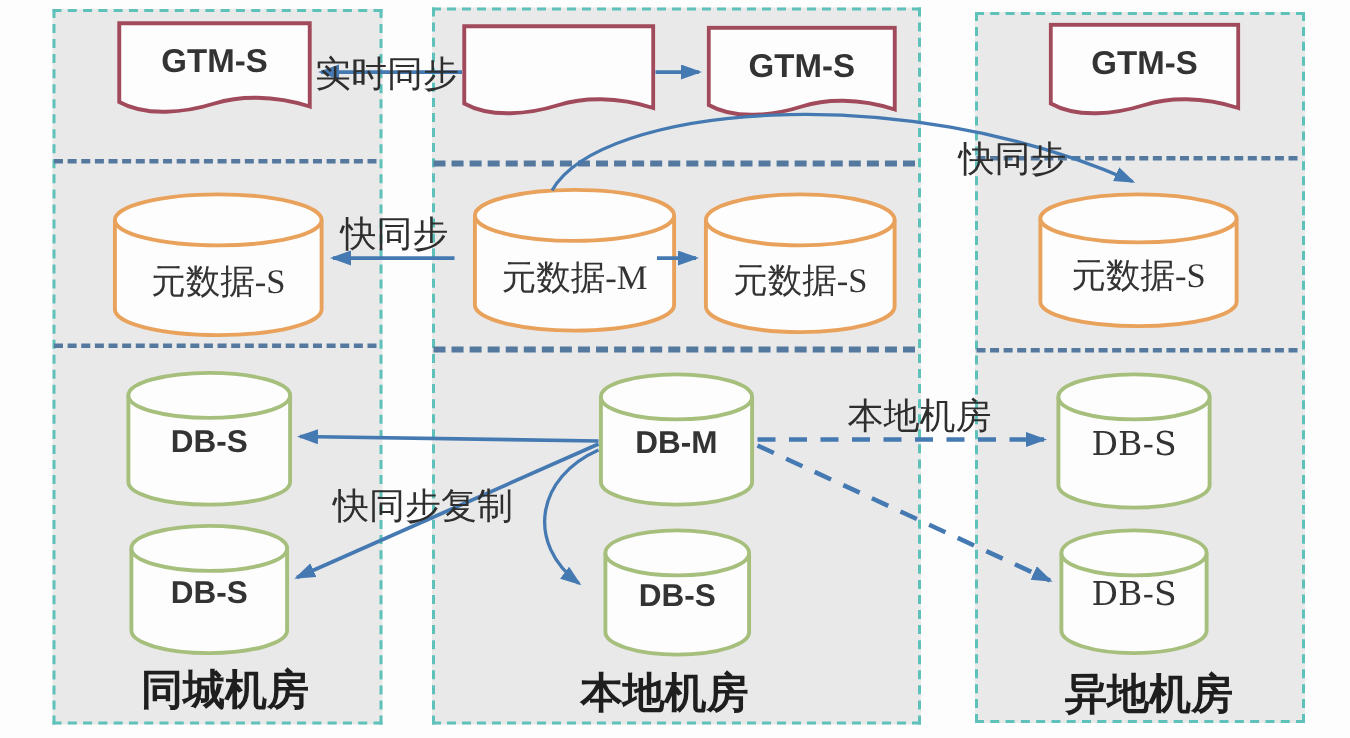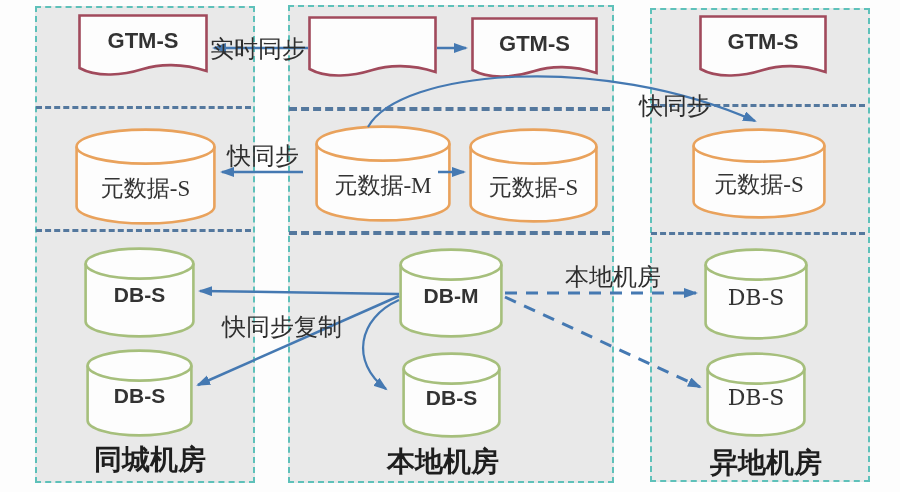--- a/index.html
+++ b/index.html
@@ -165,19 +165,19 @@
     <path class="arrow" d="M399,294 L200,291" marker-end="url(#ah)"></path>
     <path class="arrow" d="M399,296 L198,385" marker-end="url(#ah)"></path>
     <path class="arrow curve" d="M399,300 C358,318 350,362 386,389" marker-end="url(#ah)"></path>
     <path class="arrow dashed" d="M505,293 H696" marker-end="url(#ah)"></path>
     <path class="arrow dashed" d="M505,297 L700,387" marker-end="url(#ah)"></path>
   </svg>
 
   <div class="elabel" style="left:258px;top:49px">实时同步</div>
   <div class="elabel" style="left:263px;top:156px">快同步</div>
   <div class="elabel" style="left:675px;top:106px">快同步</div>
-  <div class="elabel" style="left:282px;top:327px">快同步复制</div>
+  <div class="elabel" style="left:282px;top:337px">快同步复制</div>
   <div class="elabel" style="left:613px;top:277px">本地机房</div>
 
   <div class="zlabel" style="left:150px;top:460px">同城机房</div>
   <div class="zlabel" style="left:443px;top:462px">本地机房</div>
   <div class="zlabel" style="left:766px;top:463px">异地机房</div>
 </div>
 
 </body></html>

